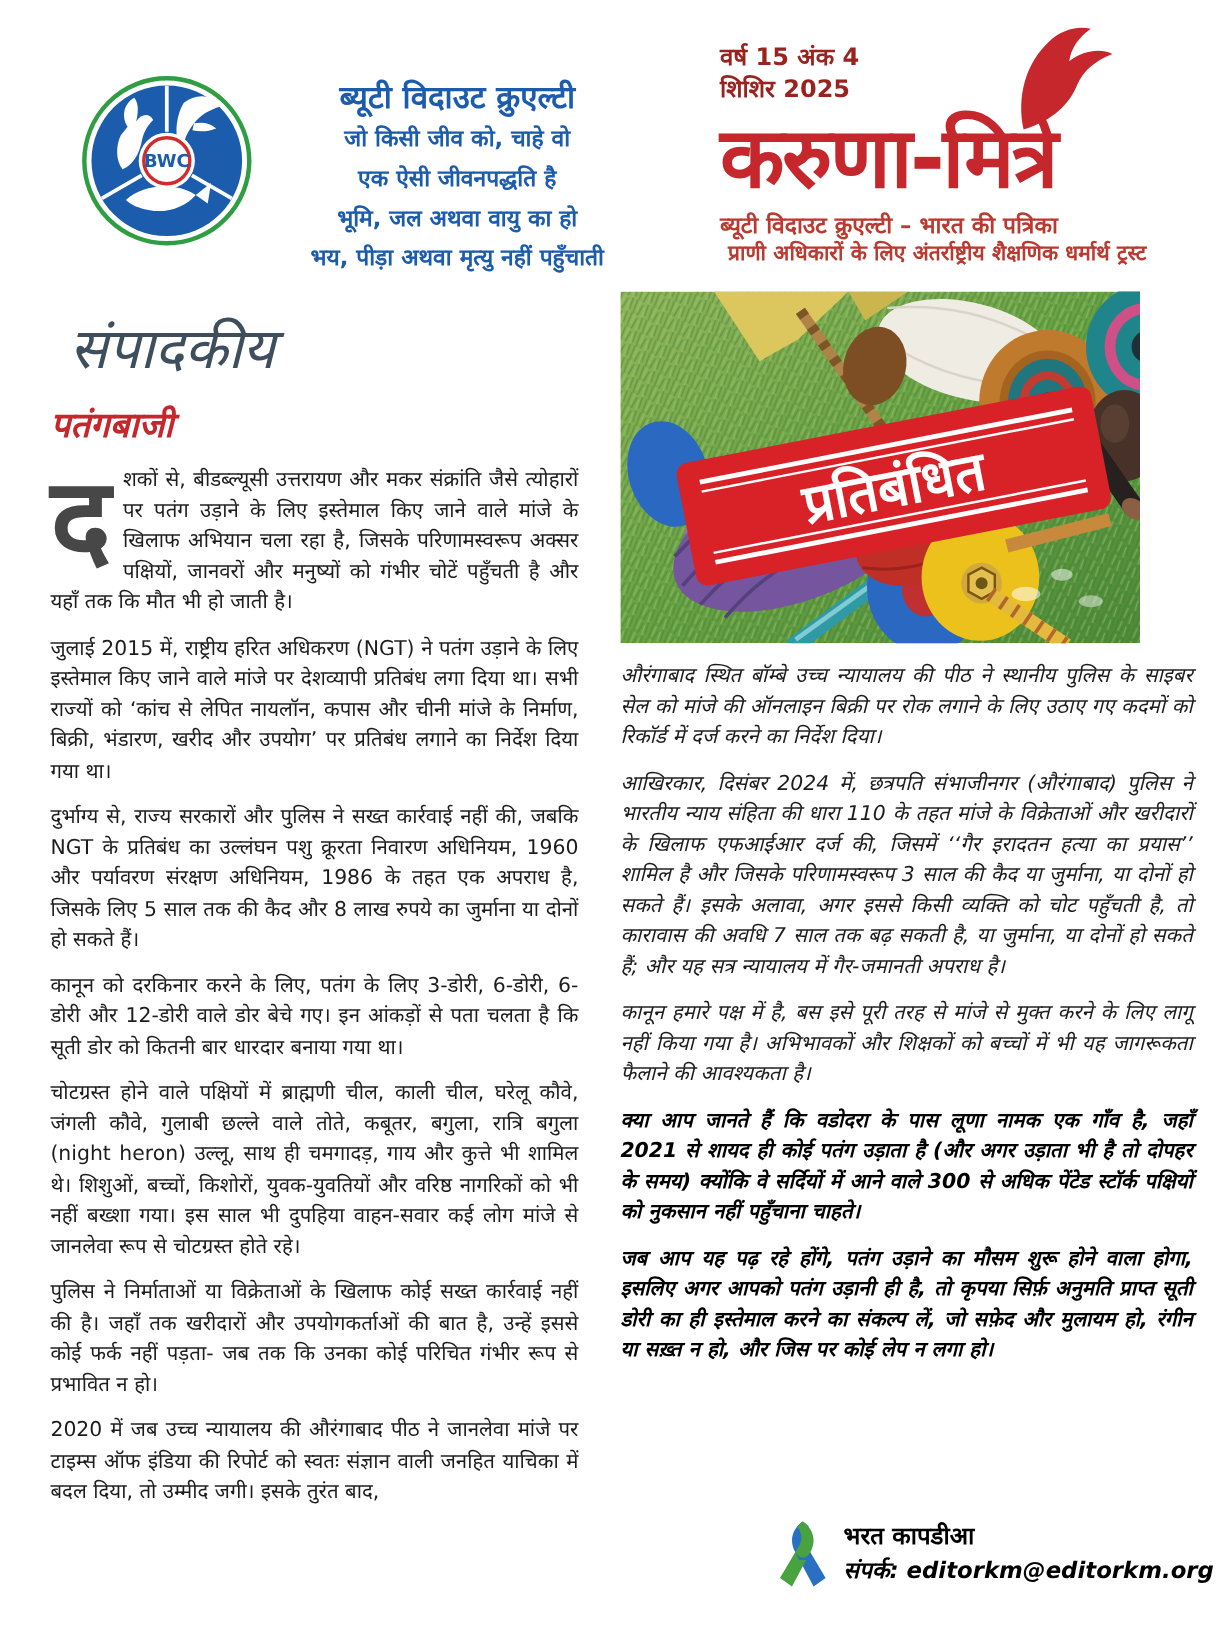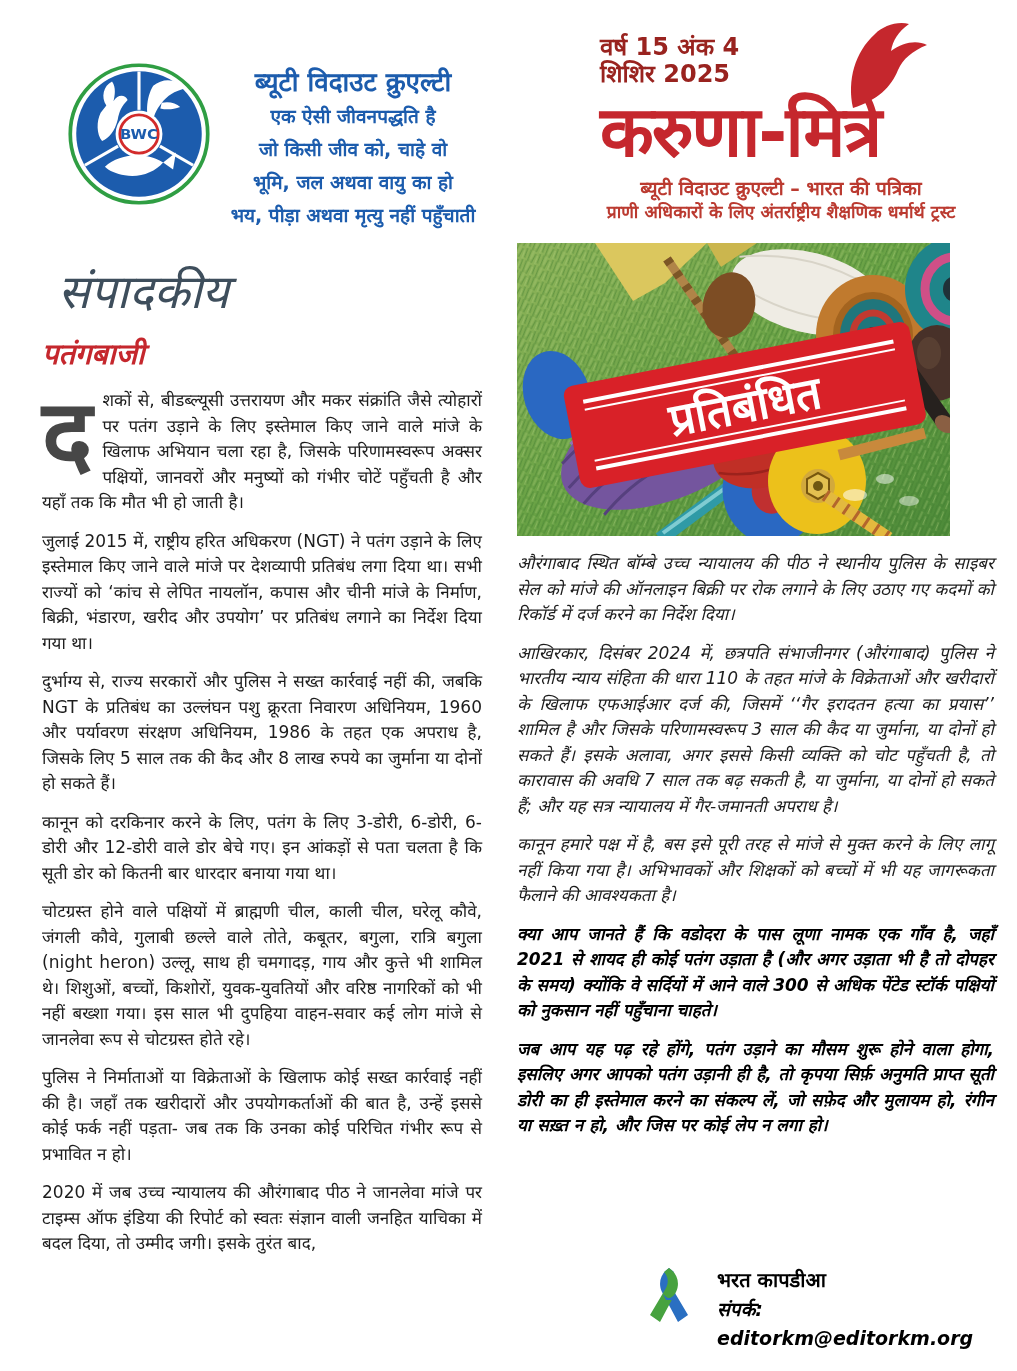--- a/index.html
+++ b/index.html
@@ -11,30 +11,30 @@
     --ink:#1c1c1c;
   }
   *{box-sizing:border-box;}
   html,body{margin:0;padding:0;background:#fff;}
   .page{
     position:relative;width:1017px;height:1371px;background:#fff;overflow:hidden;
     font-family:"DejaVu Sans","Liberation Sans",sans-serif;color:var(--ink);
   }
   
   .bwc-logo{position:absolute;left:68px;top:63px;width:142px;height:142px;}
-  .slogan{position:absolute;left:188px;top:64px;width:330px;text-align:center;color:var(--brand_blue);}
+  .slogan{position:absolute;left:216px;top:64px;width:330px;text-align:center;color:var(--brand_blue);}
   .slogan-title{font-size:26px;font-weight:700;line-height:36px;}
   .slogan-line{font-size:19px;font-weight:700;line-height:33px;}
   .masthead{position:absolute;left:600px;top:34px;width:362px;}
-  .issue-line{font-size:24px;font-weight:700;line-height:27px;color:var(--dark_red);}
+  .issue-line{font-size:20px;font-weight:700;line-height:27px;color:var(--dark_red);}
   .mast-title{
     font-size:70px;font-weight:700;line-height:88px;color:var(--accent_red);
     white-space:nowrap;letter-spacing:-2px;
   }
-  .mast-sub1{font-size:19px;font-weight:700;line-height:25px;color:#bb3a30;text-align:center;}
+  .mast-sub1{font-size:19px;font-weight:700;line-height:25px;color:#bb3a30;text-align:left;}
   .mast-sub2{font-size:17.5px;font-weight:700;line-height:23px;color:#bb3a30;text-align:center;}
   .bird-flourish{position:absolute;left:845px;top:20px;width:88px;height:95px;}
   
   .col-left{position:absolute;left:42px;top:248px;width:440px;}
   .section-title{
     margin:16px;font-size:47px;line-height:56px;font-weight:400;font-style:italic;
     color:var(--heading_slate);
   }
   .article-title{
     margin:14px 0 0 0;font-size:29px;line-height:36px;font-weight:700;font-style:italic;
@@ -46,21 +46,21 @@
   }
   .body-para.bold{font-weight:700;color:#000;}
   .dropcap{
     float:left;font-size:95px;line-height:76px;font-weight:700;color:#474747;
     padding:8px 10px 2px 0;
   }
   .col-right{position:absolute;left:517px;top:243px;width:477px;}
   .photo{display:block;width:433px;height:293px;margin:0;}
   .right-paras{margin-top:15px;width:477px;font-style:italic;}
   
-  .signature{position:absolute;left:648px;top:1266px;display:flex;align-items:flex-start;gap:27px;}
+  .signature{position:absolute;left:648px;top:1266px;display:flex;align-items:flex-start;gap:13px;}
   .ribbon{width:42px;height:64px;flex:0 0 auto;}
   .sig-name{font-size:20px;font-weight:700;line-height:29px;color:#000;}
   .sig-contact{font-size:19px;font-weight:700;font-style:italic;line-height:29px;color:#000;}
 </style>
 </head>
 <body>
 
 <div class="page">
 
   <div class="bwc-logo">
@@ -79,22 +79,22 @@
 
       <path fill="#ffffff" d="M26 73 C36 64 54 62 67 70 C61 77 50 81 40 79 C34 78 29 76 26 73 Z M67 70 L76 63 L74 75 Z M44 64 L47 59 L51 64 Z"></path>
       <circle cx="50" cy="50" r="16.5" fill="#ffffff"></circle>
       <circle cx="50" cy="50" r="13.5" fill="none" stroke="#d32b2b" stroke-width="2"></circle>
       <text x="50" y="53.6" text-anchor="middle" font-size="10.5" font-weight="bold" fill="#1c5cad">BWC</text>
     </svg>
   </div>
 
   <div class="slogan">
     <div class="slogan-title">ब्यूटी विदाउट क्रुएल्टी</div>
+    <div class="slogan-line">जो किसी जीव को, चाहे वो</div>
     <div class="slogan-line">एक ऐसी जीवनपद्धति है</div>
-    <div class="slogan-line">जो किसी जीव को, चाहे वो</div>
     <div class="slogan-line">भूमि, जल अथवा वायु का हो</div>
     <div class="slogan-line">भय, पीड़ा अथवा मृत्यु नहीं पहुँचाती</div>
   </div>
 
   <div class="masthead">
     <div class="issue-line">वर्ष 15 अंक 4</div>
     <div class="issue-line">शिशिर 2025</div>
     <div class="mast-title">करुणा-मित्रे</div>
     <div class="mast-sub1">ब्यूटी विदाउट क्रुएल्टी – भारत की पत्रिका</div>
     <div class="mast-sub2">प्राणी अधिकारों के लिए अंतर्राष्ट्रीय शैक्षणिक धर्मार्थ ट्रस्ट</div>

